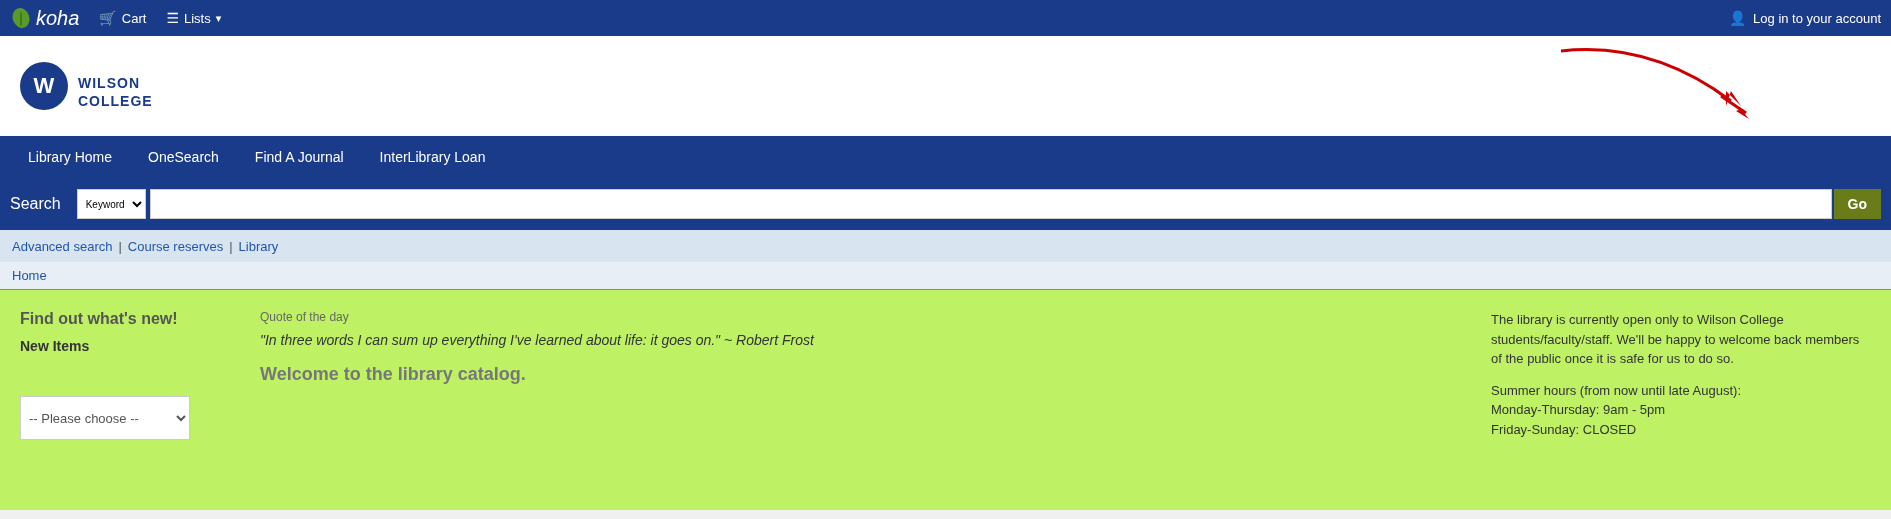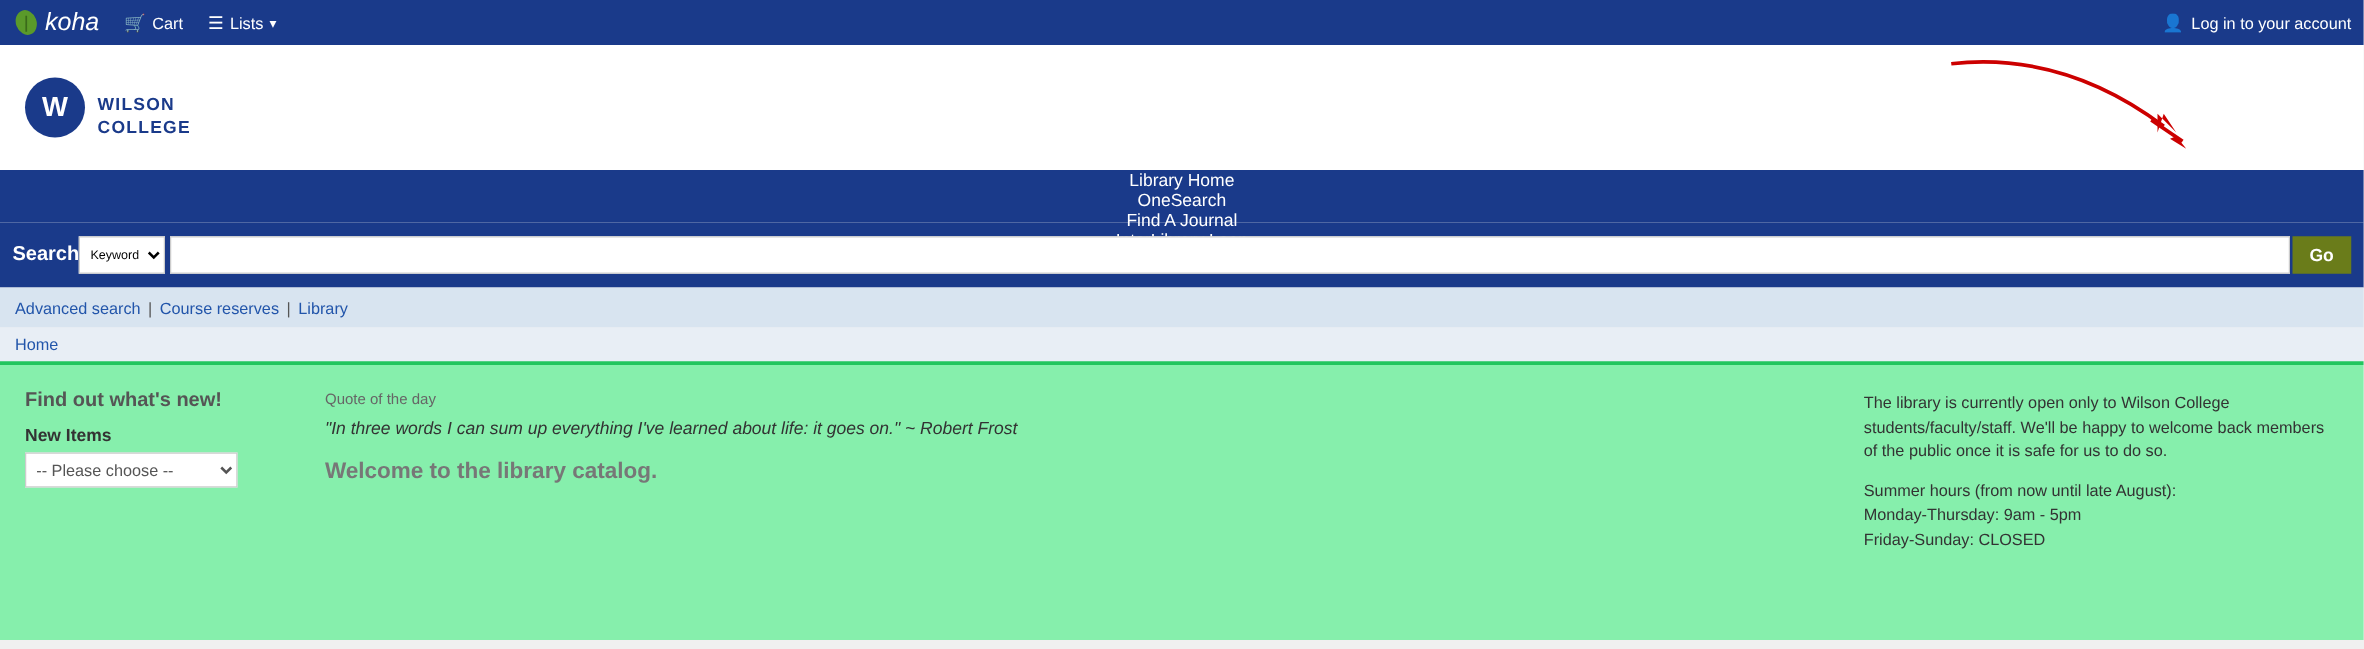--- a/index.html
+++ b/index.html
@@ -104,21 +104,20 @@
       pointer-events: none;
     }
 
     
     .nav-bar {
       background: #1a3a8a;
       display: flex;
       align-items: center;
       padding: 0 10px;
       height: 42px;
-      flex-direction: column;
     }
     .nav-link {
       color: white;
       font-size: 14px;
       font-weight: 500;
       padding: 0 18px;
       height: 42px;
       display: flex;
       align-items: center;
       cursor: pointer;
@@ -131,22 +130,22 @@
     .search-bar {
       background: #1a3a8a;
       display: flex;
       align-items: center;
       padding: 8px 10px;
       height: 52px;
     }
     .search-label {
       color: white;
       font-size: 16px;
-      font-weight: bold;
-      margin-right: 0;
+      font-weight: normal;
+      margin-right: 16px;
     }
     .search-select {
       height: 30px;
       border: 1px solid #ccc;
       font-size: 10px;
       background: white;
       padding: 0 4px;
       cursor: pointer;
     }
     .search-input {
@@ -187,32 +186,32 @@
     }
     .links-separator {
       color: #555;
       font-size: 13px;
       margin: 0 6px;
     }
 
     
     .breadcrumb-bar {
       background: #e8eef5;
-      border-bottom: 3px solid #22c55e;
+      border-bottom: 1px solid #22c55e;
       padding: 6px 12px;
       font-size: 13px;
     }
     .breadcrumb-bar a {
       color: #2255aa;
       text-decoration: none;
     }
 
     
     .main-content {
-      background: #86efac;
+      background: #bef264;
       display: flex;
       padding: 20px;
       gap: 40px;
       min-height: 220px;
     }
 
     .left-panel {
       min-width: 200px;
       max-width: 220px;
     }
@@ -223,27 +222,28 @@
       margin-bottom: 10px;
     }
     .new-items-label {
       font-size: 14px;
       font-weight: bold;
       color: #333;
       margin-bottom: 6px;
     }
     .please-choose-select {
       width: 170px;
-      height: 28px;
+      height: 44px;
       border: 1px solid #ccc;
       font-size: 13px;
       color: #555;
       background: white;
       padding: 0 4px;
       cursor: pointer;
+      margin-top: 36px;
     }
 
     .center-panel {
       flex: 1;
     }
     .quote-title {
       font-size: 12px;
       color: #666;
       margin-bottom: 8px;
     }

